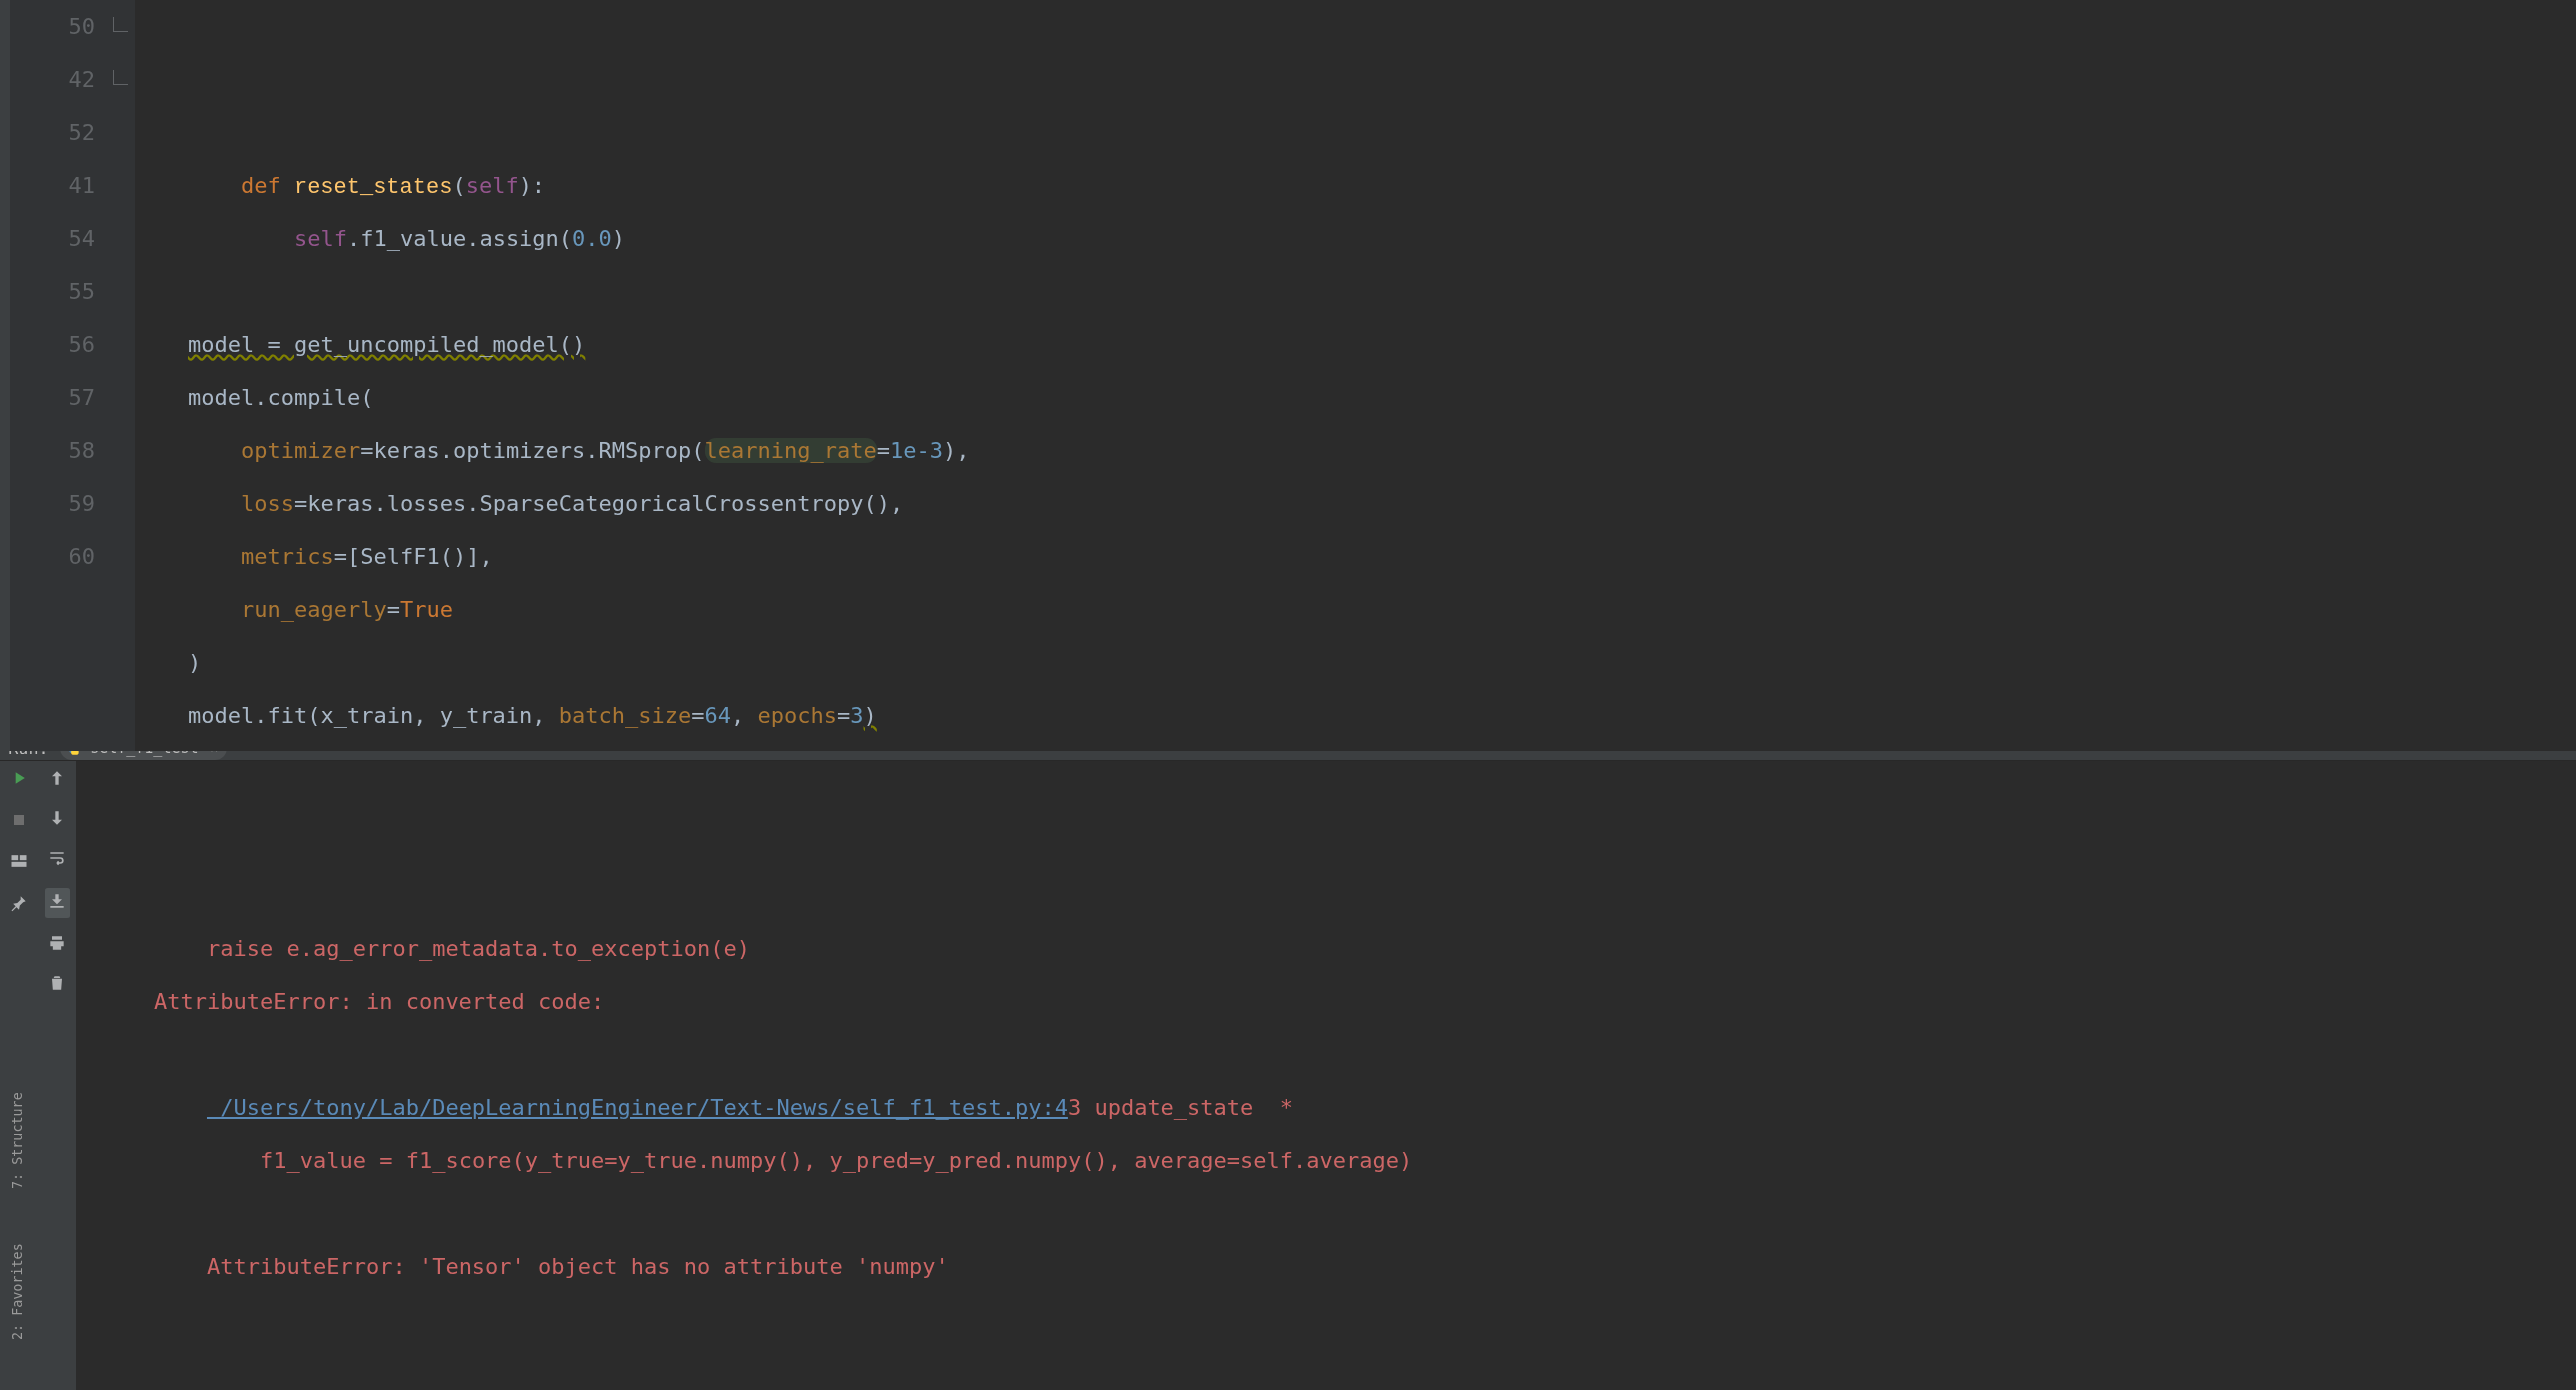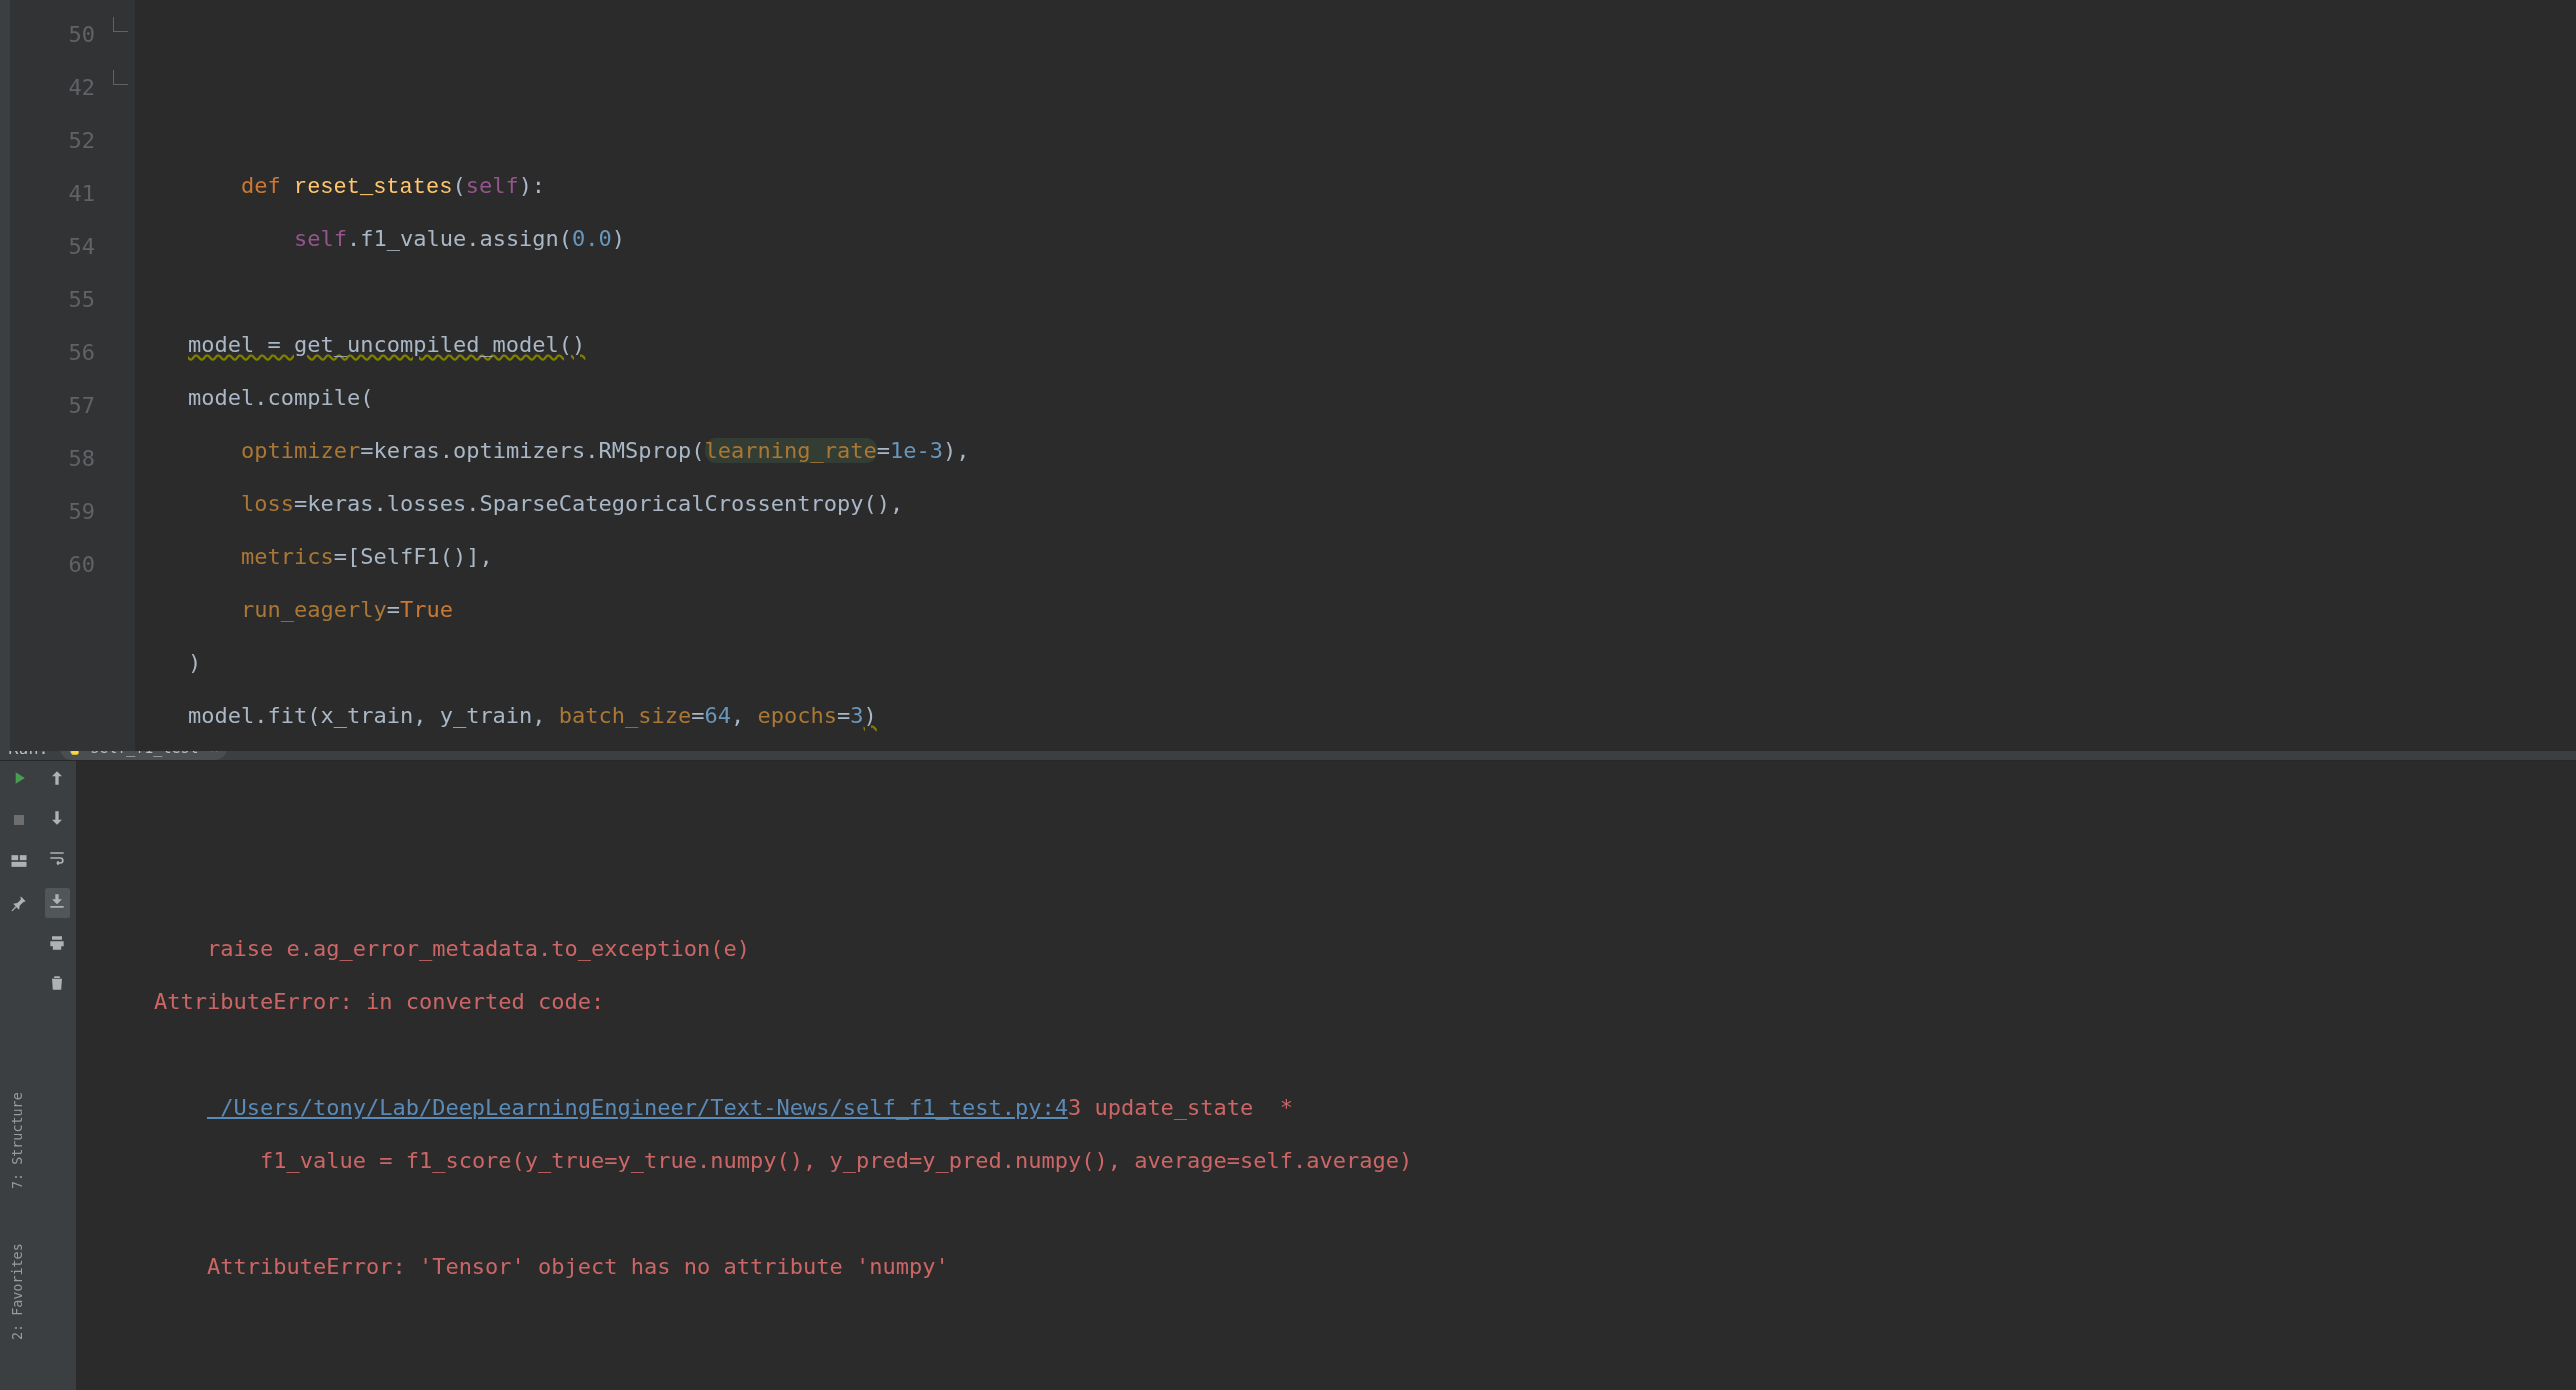--- a/index.html
+++ b/index.html
@@ -22,21 +22,21 @@
     width: 10px;
     background: #3c3f41;
     height: 751px;
     flex: 0 0 10px;
   }
   .gutter {
     width: 125px;
     background: #313335;
     color: #606366;
     text-align: right;
-    padding-top: 8px;
+    padding-top: 0;
     font-size: 22px;
     line-height: 53px;
     flex: 0 0 125px;
     position: relative;
   }
   .gutter .ln { padding-right: 40px; height: 53px; }
   .fold-lane {
     position: absolute;
     right: 0;
     top: 0;

